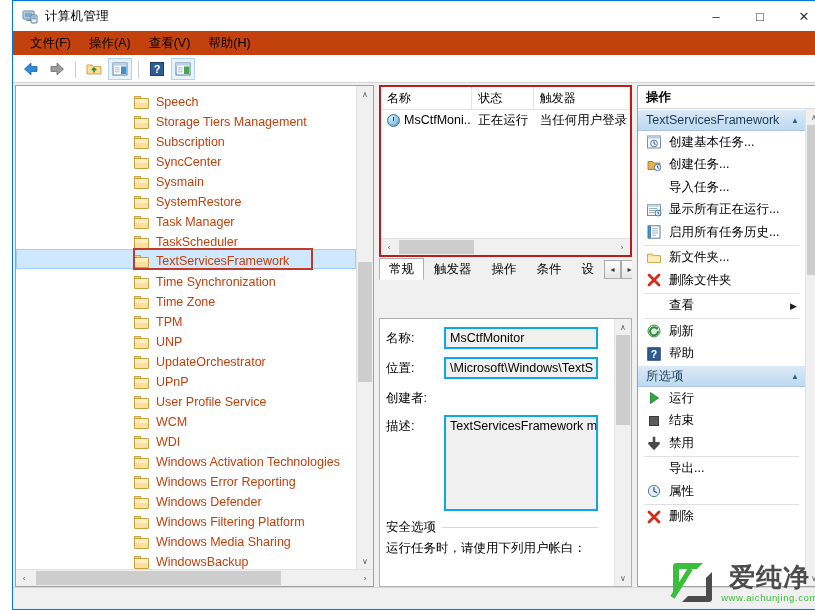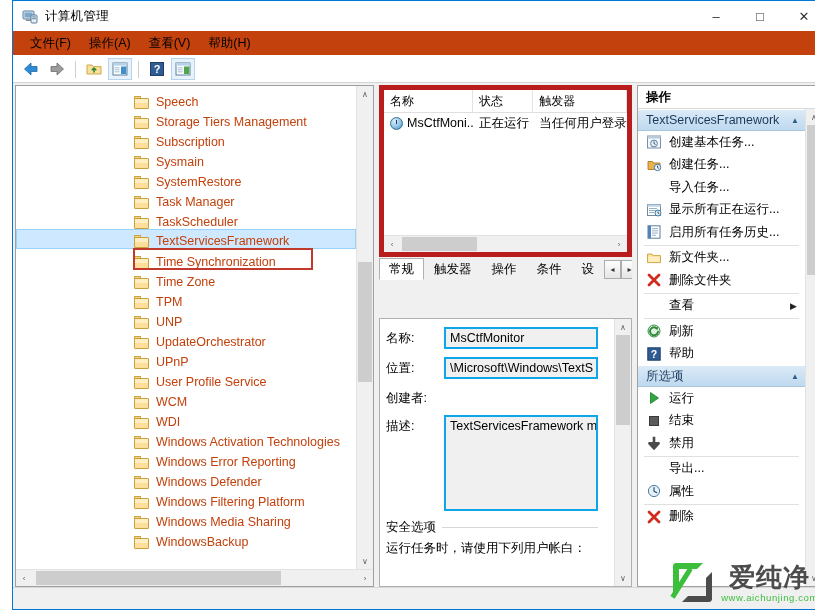--- a/index.html
+++ b/index.html
@@ -262,21 +262,21 @@
   #mid-pane {
     width: 253px;
     margin-left: 5px;
     display: flex;
     flex-direction: column;
     box-sizing: border-box;
   }
   #task-list {
     height: 172px;
     background: #ffffff;
-    border: 5px solid #b91c1c;
+    border: 2px solid #b91c1c;
     box-sizing: border-box;
     display: flex;
     flex-direction: column;
     overflow: hidden;
   }
   #task-header {
     height: 22px;
     display: flex;
     background: #ffffff;
     border-bottom: 1px solid #dfdfdf;
@@ -693,20 +693,28 @@
               </span>
               <span>Storage Tiers Management</span>
             </div>
             <div class="tree-row">
               <span class="folder">
                 <span class="ftab"></span>
                 <span class="fbody"></span>
                 <span class="fsheen"></span>
               </span>
               <span>Subscription</span>
+            </div>
+            <div class="tree-row">
+              <span class="folder">
+                <span class="ftab"></span>
+                <span class="fbody"></span>
+                <span class="fsheen"></span>
+              </span>
+              <span>SyncCenter</span>
             </div>
             <div class="tree-row">
               <span class="folder">
                 <span class="ftab"></span>
                 <span class="fbody"></span>
                 <span class="fsheen"></span>
               </span>
               <span>Sysmain</span>
             </div>
             <div class="tree-row">

